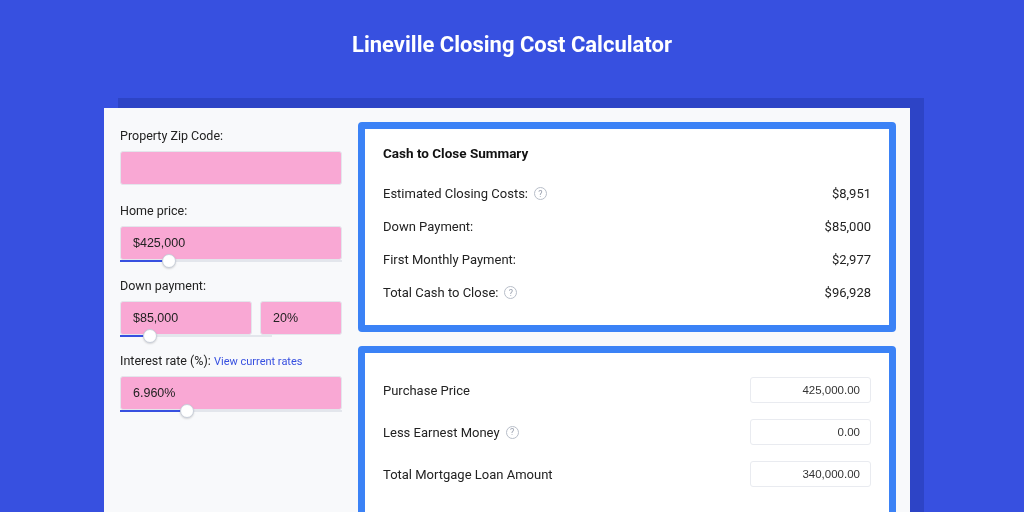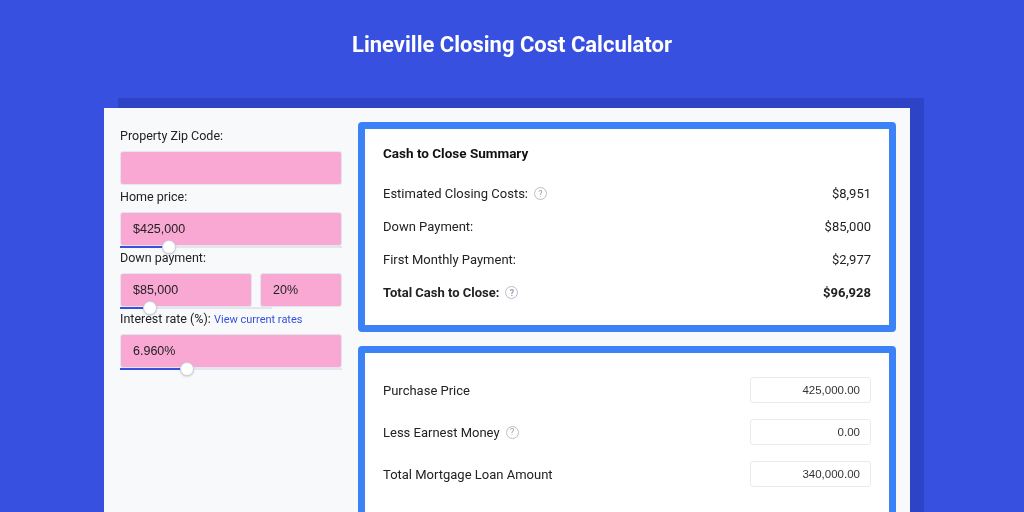--- a/index.html
+++ b/index.html
@@ -52,41 +52,41 @@
 .input {
   width: 100%;
   background: #f9a8d4;
   border: 1px solid #e3e6ec;
   border-radius: 3px;
   height: 34px;
   padding: 0 12px;
   font-size: 12.5px;
   color: #222;
 }
-.input-group { margin-bottom: 4px; position: relative; }
+.input-group { margin-bottom: 18px; position: relative; }
 .slider-wrap { margin-top: 0; position: relative; height: 0; }
 .slider-track {
   position: absolute; left: 0; right: 0; bottom: -2px; height: 2px; background: #e3e6ec;
 }
 .slider-fill { position: absolute; left: 0; bottom: -2px; height: 2px; background: #3750e0; }
 .slider-thumb {
   position: absolute; bottom: -8px; width: 14px; height: 14px;
   border-radius: 50%; background: #fff; border: 1px solid #c9cfda;
   box-shadow: 0 1px 2px rgba(0,0,0,0.15);
 }
 .dp-row { display: flex; gap: 8px; }
 .dp-row .input:first-child { flex: 1; }
 .dp-row .input:last-child { width: 82px; }
 .link { color: #3750e0; font-size: 11px; cursor: pointer; }
 .summary-title { font-weight: 700; font-size: 13.5px; margin-bottom: 16px; color: #111; }
 .summary-row {
   display: flex; justify-content: space-between; align-items: center;
   font-size: 13px; color: #222; padding: 9px 0;
 }
-.summary-row.total { font-weight: 700; gap: 24px; }
+.summary-row.total { font-weight: 400; gap: 24px; }
 .summary-label { display: flex; align-items: center; gap: 6px; }
 .help-icon {
   width: 13px; height: 13px; border: 1px solid #b8bec9; border-radius: 50%;
   display: inline-flex; align-items: center; justify-content: center;
   font-size: 9px; color: #9aa1af; cursor: pointer; flex-shrink: 0;
 }
 .ws-title { font-weight: 700; font-size: 14px; margin-bottom: 18px; color: #111; }
 .ws-row {
   display: flex; justify-content: space-between; align-items: center;
   font-size: 13px; color: #222; padding: 8px 0;

